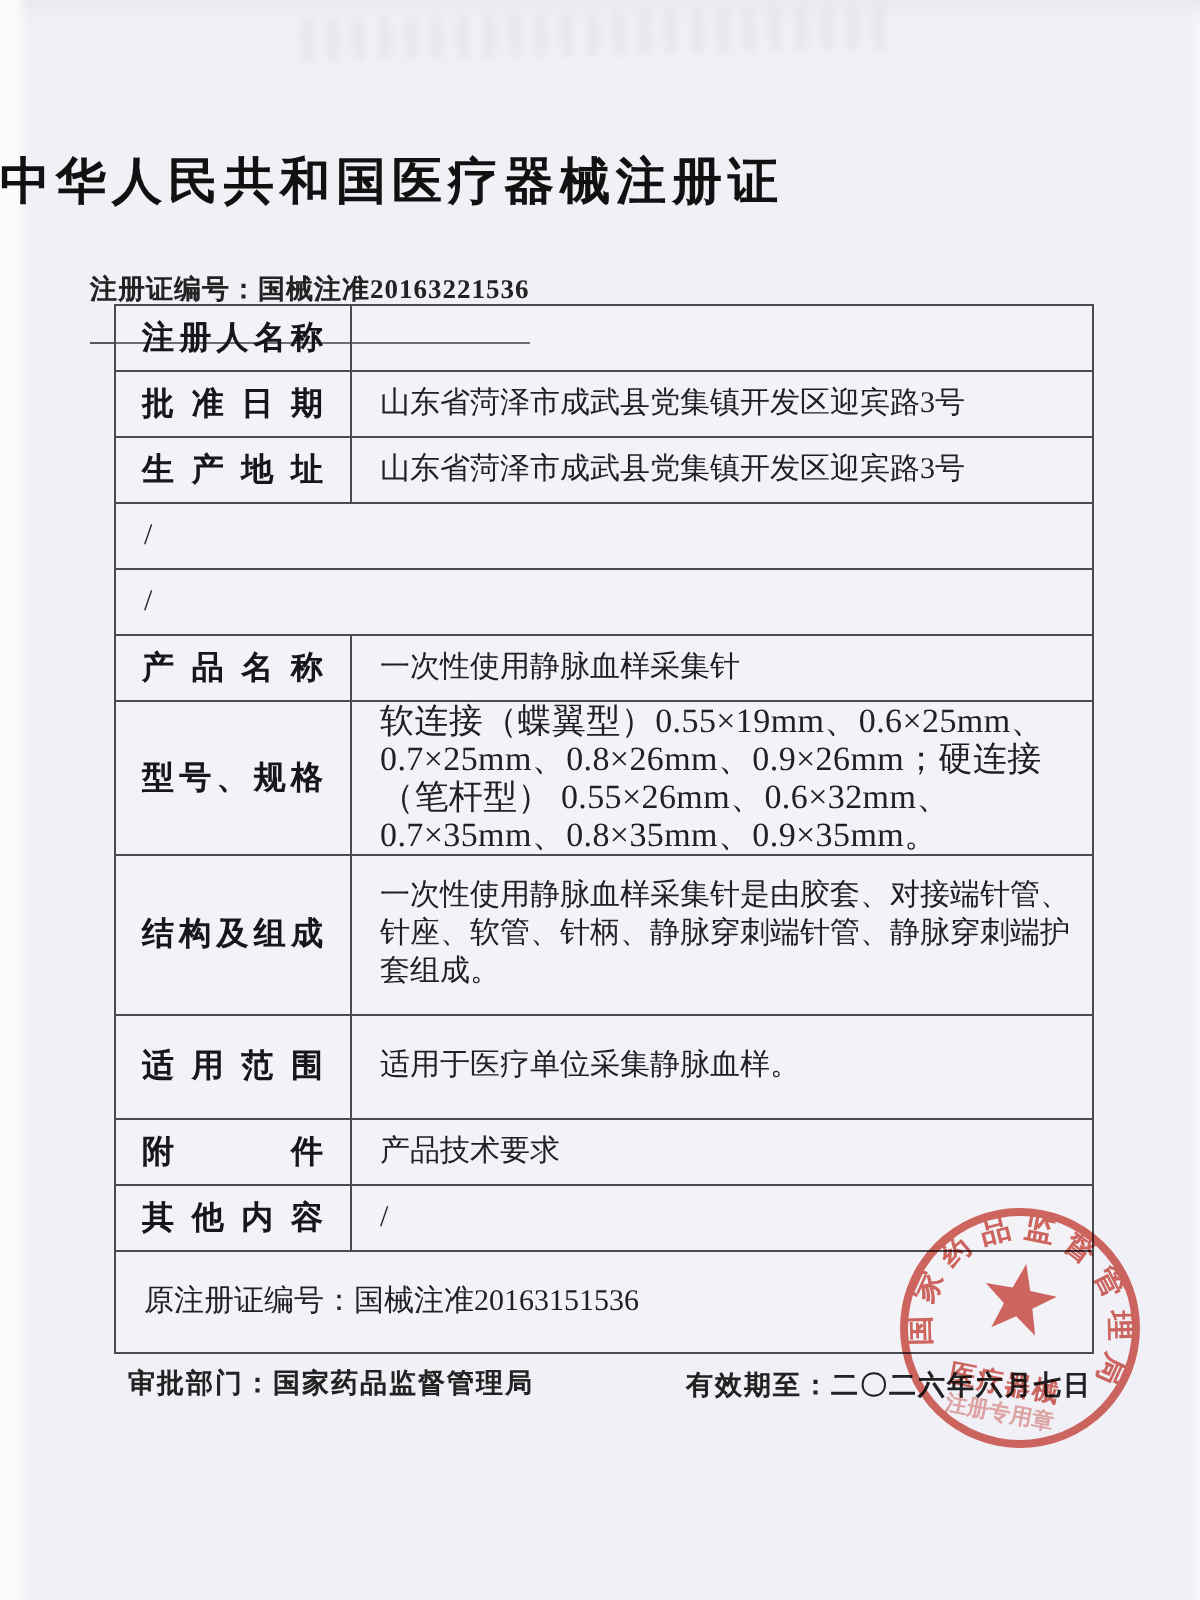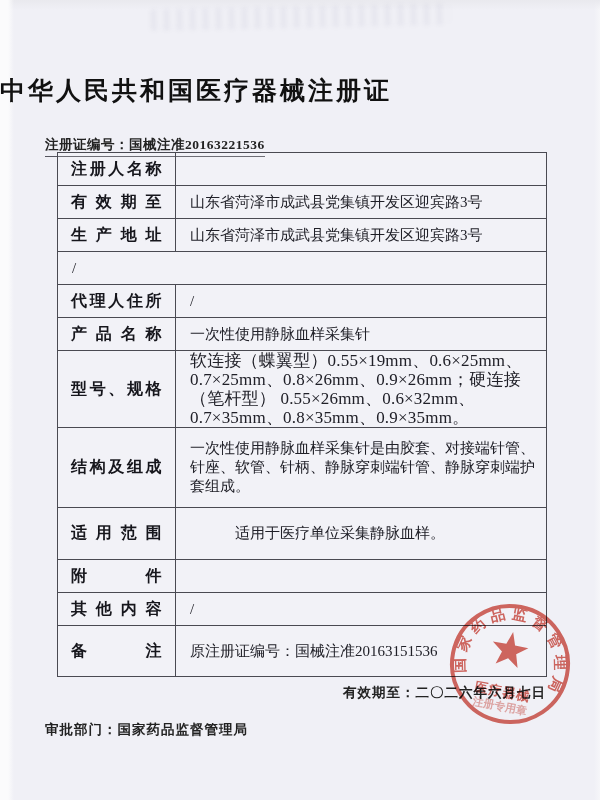--- a/index.html
+++ b/index.html
@@ -28,21 +28,21 @@
   }
   .title{
     position:absolute;top:74px;left:0;width:100%;
     text-align:left;font-size:25px;font-weight:bold;
     letter-spacing:3px;color:#111;
   }
   .certline{
     position:absolute;left:45px;top:136px;
     font-size:13.5px;font-weight:bold;color:#222;
     border-bottom:1.5px solid #55555f;
-    padding-bottom:2px;letter-spacing:.5px;
+    padding-bottom:17px;letter-spacing:.5px;
   }
   .certline .num{font-weight:bold;}
   
   .cert-table{
     position:absolute;left:57px;top:152px;width:490px;
     border:1.6px solid #4a4a52;box-sizing:border-box;
     background:rgba(255,255,255,.15);
   }
   .trow{display:flex;border-top:1.6px solid #4a4a52;}
   .trow:first-child{border-top:none;}
@@ -59,25 +59,25 @@
     text-align:justify;text-align-last:justify;
     letter-spacing:.5px;
   }
   .tvalue{
     flex:1;display:flex;align-items:center;
     padding:4px 8px 4px 14px;box-sizing:border-box;
     font-size:15px;color:#202028;line-height:19px;
   }
   .tvalue.small{font-size:17px;line-height:19px;letter-spacing:.2px;}
   .h32{height:32px;} .h76{height:76px;} .h79{height:79px;}
-  .h51{height:51px;gap:45px;} .h50{height:50px;}
+  .h51{height:51px;} .h50{height:50px;}
   
   .dept{
-    position:absolute;left:45px;top:683px;
-    font-size:13.5px;font-weight:bold;color:#222;letter-spacing:1px;margin-top:38px;
+    position:absolute;left:64px;top:683px;
+    font-size:13.5px;font-weight:bold;color:#222;letter-spacing:1px;
   }
   .fdate{position:absolute;right:54px;font-size:13.5px;font-weight:bold;color:#222;letter-spacing:1px;}
   .fdate.d1{top:669px;} .fdate.d2{top:684px;}
   
   .seal{
     position:absolute;left:443px;top:597px;width:134px;height:134px;
     transform:rotate(11deg);
     opacity:.82;mix-blend-mode:multiply;
     pointer-events:none;
   }
@@ -97,40 +97,37 @@
   <div class="cert-table">
 
     <div class="trow h32">
       <div class="tlabel">
           <span>注册人名称</span>
         </div>
     </div>
 
     <div class="trow h32">
       <div class="tlabel">
-          <span>有效期至</span>
+          <span>批准日期</span>
         </div>
       <div class="tvalue">山东省菏泽市成武县党集镇开发区迎宾路3号</div>
     </div>
 
     <div class="trow h32">
       <div class="tlabel">
           <span>生产地址</span>
         </div>
       <div class="tvalue">山东省菏泽市成武县党集镇开发区迎宾路3号</div>
     </div>
 
     <div class="trow h32">
       <div class="tvalue">/</div>
     </div>
 
     <div class="trow h32">
-      <div class="tlabel">
-          <span>代理人住所</span>
-        </div>
       <div class="tvalue">/</div>
     </div>
 
     <div class="trow h32">
       <div class="tlabel">
           <span>产品名称</span>
         </div>
       <div class="tvalue">一次性使用静脉血样采集针</div>
     </div>
 
@@ -152,33 +149,31 @@
       <div class="tlabel">
           <span>适用范围</span>
         </div>
       <div class="tvalue">适用于医疗单位采集静脉血样。</div>
     </div>
 
     <div class="trow h32">
       <div class="tlabel">
           <span>附件</span>
         </div>
+      <div class="tvalue">产品技术要求</div>
     </div>
 
     <div class="trow h32">
       <div class="tlabel">
           <span>其他内容</span>
         </div>
       <div class="tvalue">/</div>
     </div>
 
     <div class="trow h50">
-      <div class="tlabel">
-          <span>备注</span>
-        </div>
       <div class="tvalue">原注册证编号：国械注准20163151536</div>
     </div>
 
   </div>
 
   <div class="dept"><span>审批部门：</span><span>国家药品监督管理局</span></div>
 
 
   <div class="fdate d2"><span>有效期至：</span><span>二〇二六年六月七日</span></div>
 

